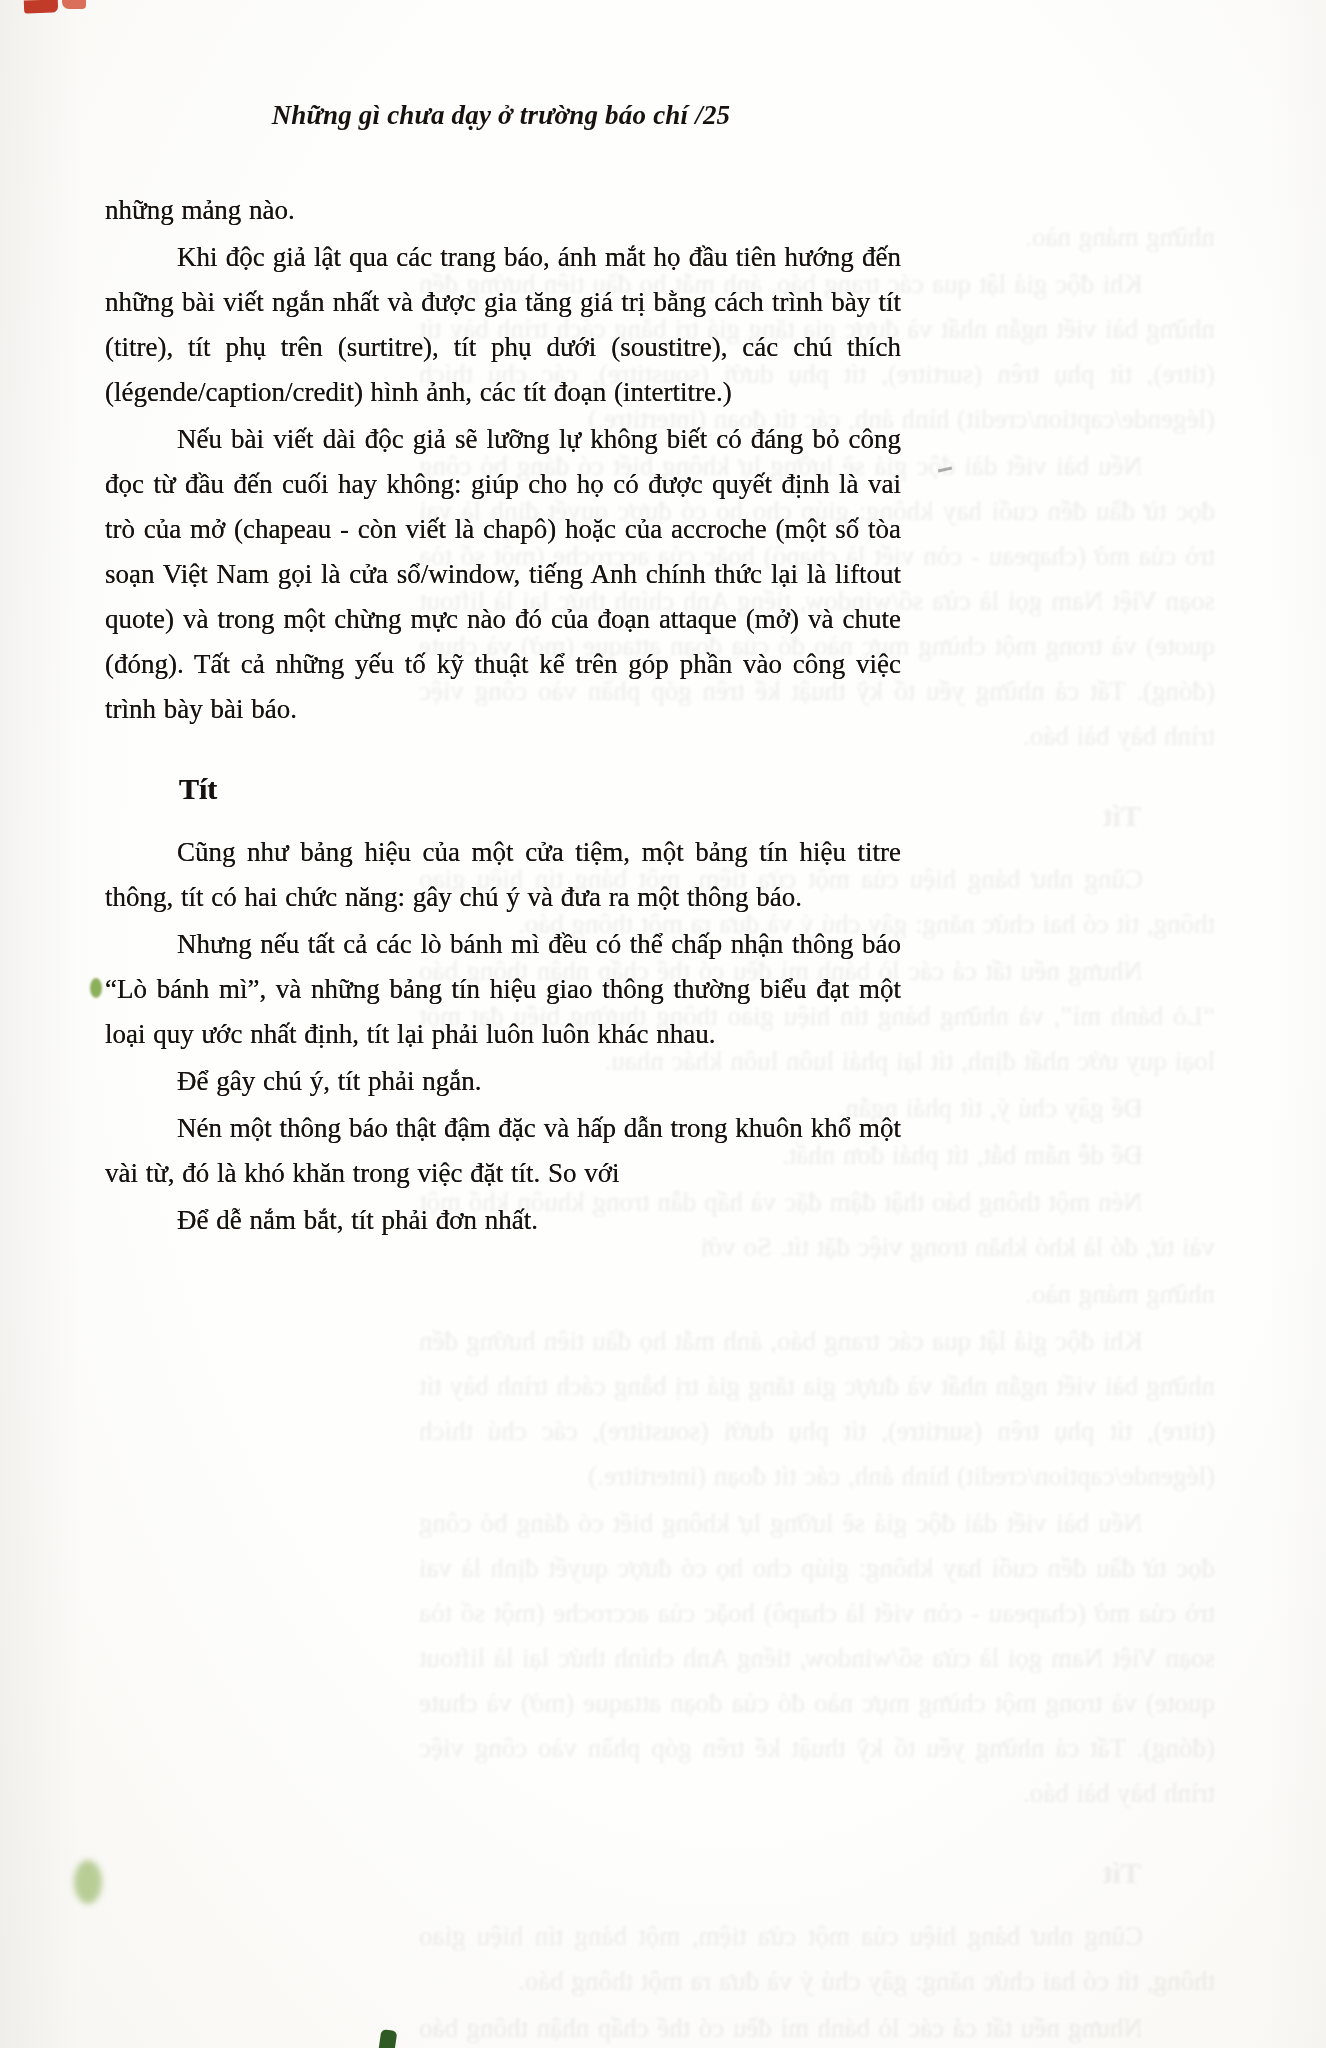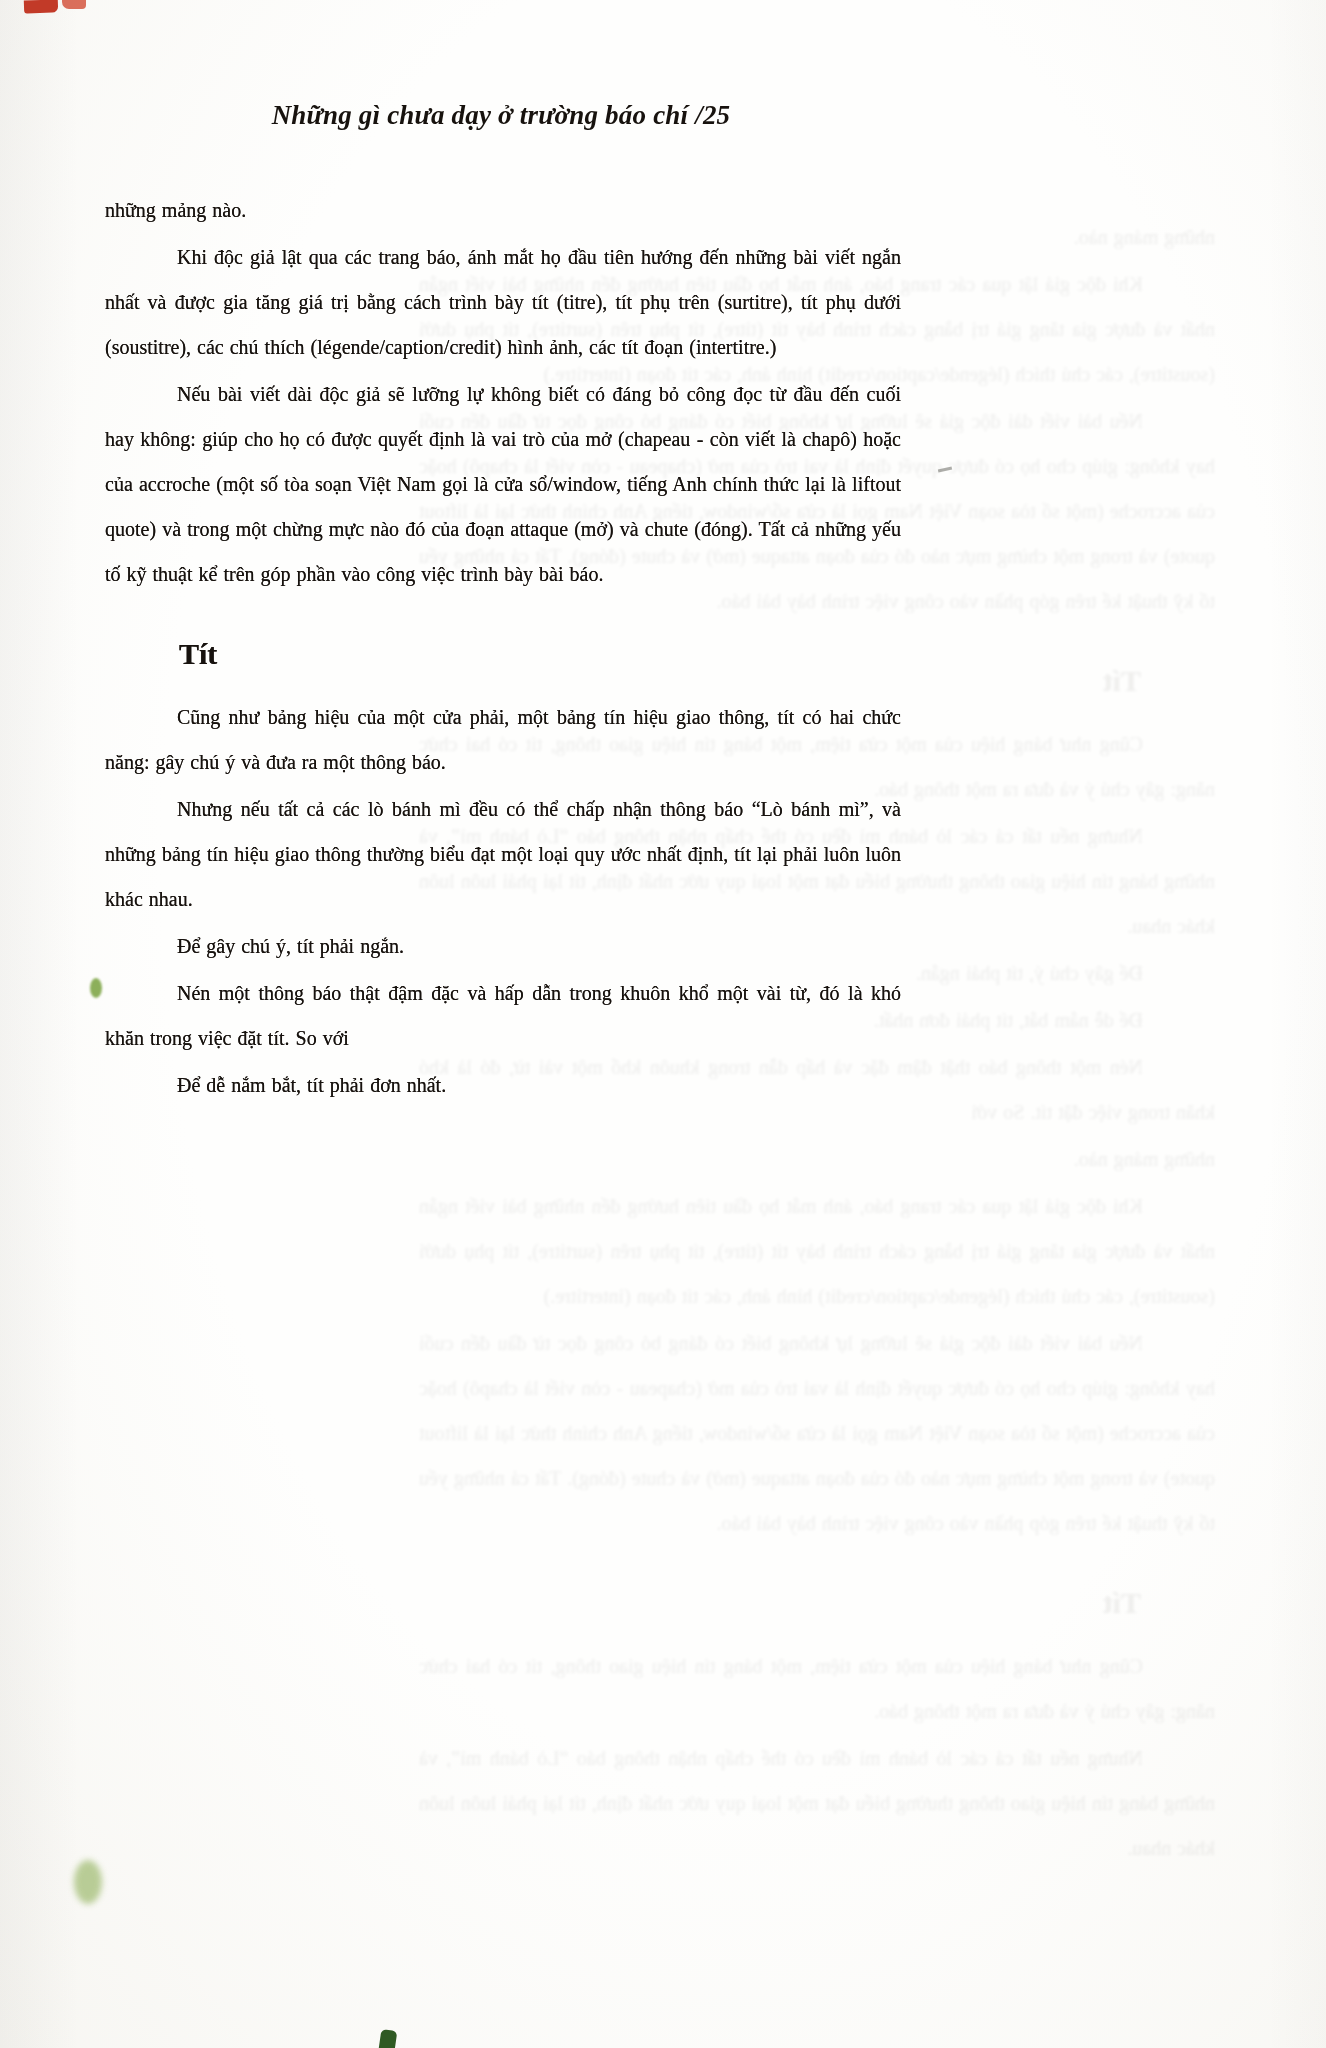--- a/index.html
+++ b/index.html
@@ -50,21 +50,21 @@
     font-weight: 700;
     font-size: 27px;
     line-height: 34px;
     letter-spacing: 0.2px;
   }
   .content {
     margin-top: 56px;
   }
   .page p {
     margin: 0 4px 2px 0;
-    font-size: 20px;
+    font-size: 27px;
     line-height: 45px;
     text-align: justify;
     text-indent: 72px;
     text-shadow: 0 0 0.6px rgba(23, 18, 14, 0.85);
     word-spacing: 1px;
   }
   .page p.flush {
     text-indent: 0;
   }
   .page h2 {
@@ -143,21 +143,21 @@
       <span>/25</span>
     </div>
 
     <div class="content">
       <p class="flush">những mảng nào.</p>
       <p>Khi độc giả lật qua các trang báo, ánh mắt họ đầu tiên hướng đến những bài viết ngắn nhất và được gia tăng giá trị bằng cách trình bày tít (titre), tít phụ trên (surtitre), tít phụ dưới (soustitre), các chú thích (légende/caption/credit) hình ảnh, các tít đoạn (intertitre.)</p>
       <p>Nếu bài viết dài độc giả sẽ lưỡng lự không biết có đáng bỏ công đọc từ đầu đến cuối hay không: giúp cho họ có được quyết định là vai trò của mở (chapeau - còn viết là chapô) hoặc của accroche (một số tòa soạn Việt Nam gọi là cửa sổ/window, tiếng Anh chính thức lại là liftout quote) và trong một chừng mực nào đó của đoạn attaque (mở) và chute (đóng). Tất cả những yếu tố kỹ thuật kể trên góp phần vào công việc trình bày bài báo.</p>
 
       <h2>Tít</h2>
 
-      <p>Cũng như bảng hiệu của một cửa phải, một bảng tín hiệu giao thông, tít có hai chức năng: gây chú ý và đưa ra một thông báo.</p>
+      <p>Cũng như bảng hiệu của một cửa tiệm, một bảng tín hiệu titre thông, tít có hai chức năng: gây chú ý và đưa ra một thông báo.</p>
       <p>Nhưng nếu tất cả các lò bánh mì đều có thể chấp nhận thông báo “Lò bánh mì”, và những bảng tín hiệu giao thông thường biểu đạt một loại quy ước nhất định, tít lại phải luôn luôn khác nhau.</p>
       <p>Để gây chú ý, tít phải ngắn.</p>
       <p>Nén một thông báo thật đậm đặc và hấp dẫn trong khuôn khổ một vài từ, đó là khó khăn trong việc đặt tít. So với</p>
       <p>Để dễ nắm bắt, tít phải đơn nhất.</p>
     </div>
 
   </div>
 
   <div class="mark mark-red-a"></div>
   <div class="mark mark-red-b"></div>

